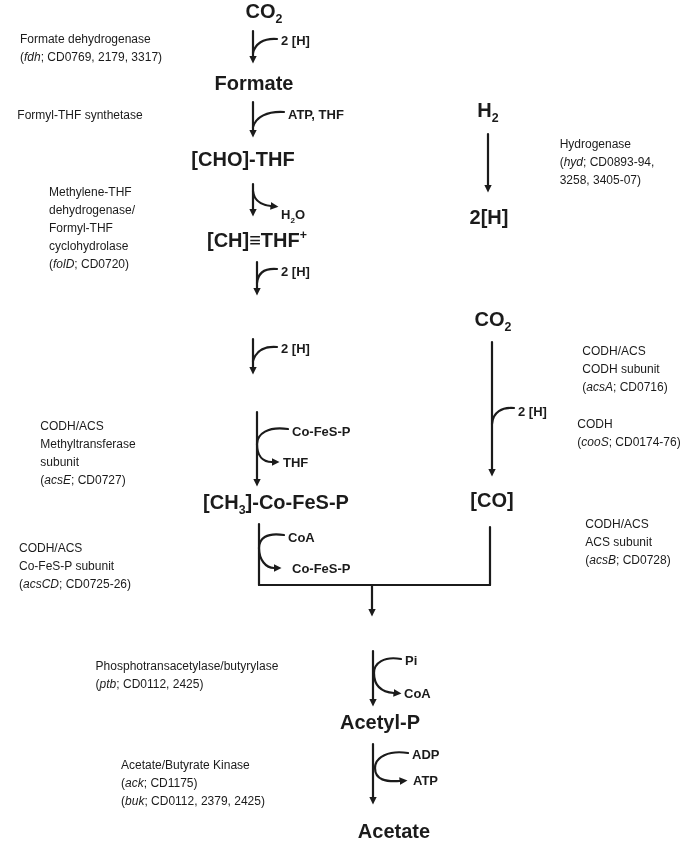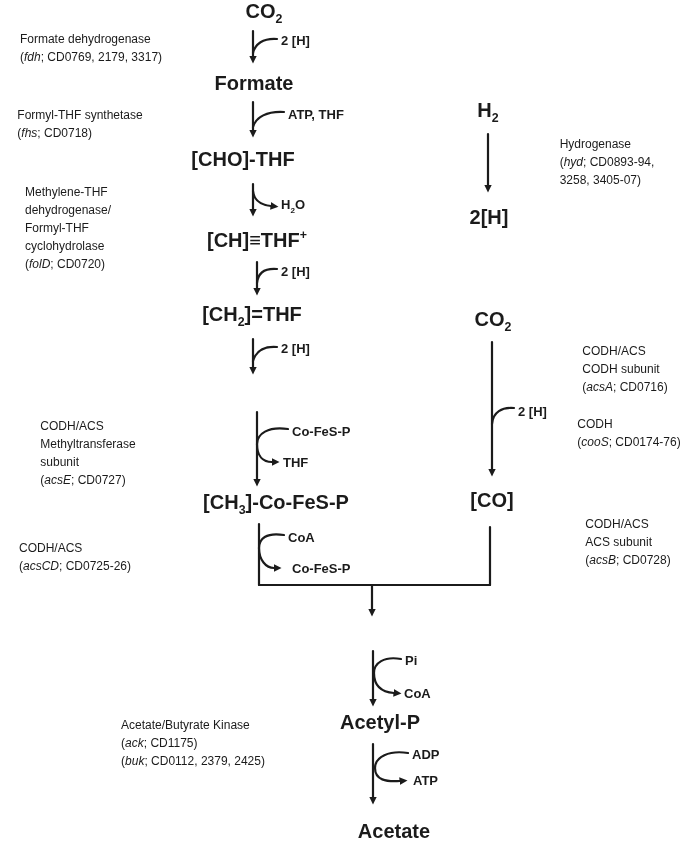--- a/index.html
+++ b/index.html
@@ -50,70 +50,73 @@
       <path d="M488,134 V185" marker-end="url(#ah)"></path>
       <path d="M492,342 V469" marker-end="url(#ah)"></path>
       <path d="M514,408 C502,407 493,412 492,424"></path>
     </g>
   </svg>
 
   <div class="node" style="left:264px;top:13px"><span>CO</span><sub>2</sub></div>
   <div class="node" style="left:254px;top:83px"><span>Formate</span></div>
   <div class="node" style="left:257px;top:240px"><span>[CH]≡THF</span><sup>+</sup></div>
   <div class="node" style="left:243px;top:159px"><span>[CHO]-THF</span></div>
-  <div class="node" style="left:252px;top:316px"><span>[CH</span><sub>2</sub><span>]=THF</span></div>
   <div class="node" style="left:276px;top:504px"><span>[CH</span><sub>3</sub><span>]-Co-FeS-P</span></div>
   <div class="node" style="left:380px;top:722px"><span>Acetyl-P</span></div>
   <div class="node" style="left:394px;top:831px"><span>Acetate</span></div>
   <div class="node" style="left:488px;top:112px"><span>H</span><sub>2</sub></div>
   <div class="node" style="left:489px;top:217px"><span>2[H]</span></div>
   <div class="node" style="left:493px;top:321px"><span>CO</span><sub>2</sub></div>
   <div class="node" style="left:492px;top:500px"><span>[CO]</span></div>
 
   <div class="cof" style="left:281px;top:40px"><span>2 [H]</span></div>
   <div class="cof" style="left:288px;top:114px"><span>ATP, THF</span></div>
-  <div class="cof" style="left:281px;top:206px"><span>H</span><sub>2</sub><span>O</span></div>
+  <div class="cof" style="left:281px;top:216px"><span>H</span><sub>2</sub><span>O</span></div>
   <div class="cof" style="left:281px;top:271px"><span>2 [H]</span></div>
   <div class="cof" style="left:281px;top:348px"><span>2 [H]</span></div>
   <div class="cof" style="left:292px;top:431px"><span>Co-FeS-P</span></div>
   <div class="cof" style="left:283px;top:462px"><span>THF</span></div>
   <div class="cof" style="left:288px;top:537px"><span>CoA</span></div>
   <div class="cof" style="left:292px;top:568px"><span>Co-FeS-P</span></div>
   <div class="cof" style="left:518px;top:411px"><span>2 [H]</span></div>
   <div class="cof" style="left:405px;top:660px"><span>Pi</span></div>
   <div class="cof" style="left:404px;top:693px"><span>CoA</span></div>
   <div class="cof" style="left:412px;top:754px"><span>ADP</span></div>
   <div class="cof" style="left:413px;top:780px"><span>ATP</span></div>
 
   <div class="enz" style="left:91px;top:30px">
     <div><span>Formate dehydrogenase</span></div>
     <div><span>(</span><i>fdh</i><span>; CD0769, 2179, 3317)</span></div>
   </div>
   <div class="enz" style="left:80px;top:106px">
     <div><span>Formyl-THF synthetase</span></div>
-    <div><span>(</span><i>fhs</i><span>; CD0718)</span></div>
   </div>
-  <div class="enz" style="left:68px;top:183px">
+  <div class="enz" style="left:92px;top:183px">
     <div><span>Methylene-THF</span></div>
     <div><span>dehydrogenase/</span></div>
     <div><span>Formyl-THF</span></div>
     <div><span>cyclohydrolase</span></div>
     <div><span>(</span><i>folD</i><span>; CD0720)</span></div>
   </div>
   <div class="enz" style="left:88px;top:417px">
     <div><span>CODH/ACS</span></div>
     <div><span>Methyltransferase</span></div>
     <div><span>subunit</span></div>
     <div><span>(</span><i>acsE</i><span>; CD0727)</span></div>
   </div>
   <div class="enz" style="left:75px;top:539px">
     <div><span>CODH/ACS</span></div>
+    <div><span>Co-FeS-P subunit</span></div>
     <div><span>(</span><i>acsCD</i><span>; CD0725-26)</span></div>
   </div>
-  <div class="enz" style="left:193px;top:716px">
+  <div class="enz" style="left:187px;top:657px">
+    <div><span>Phosphotransacetylase/butyrylase</span></div>
+    <div><span>(</span><i>ptb</i><span>; CD0112, 2425)</span></div>
+  </div>
+  <div class="enz" style="left:193px;top:756px">
     <div><span>Acetate/Butyrate Kinase</span></div>
     <div><span>(</span><i>ack</i><span>; CD1175)</span></div>
     <div><span>(</span><i>buk</i><span>; CD0112, 2379, 2425)</span></div>
   </div>
 
   <div class="enz" style="left:607px;top:135px">
     <div><span>Hydrogenase</span></div>
     <div><span>(</span><i>hyd</i><span>; CD0893-94,</span></div>
     <div><span>3258, 3405-07)</span></div>
   </div>

